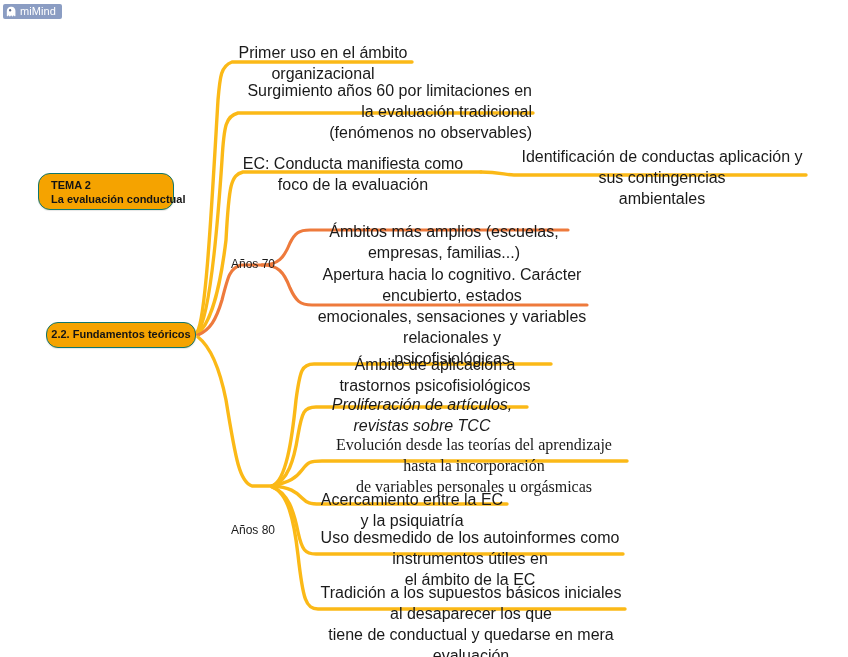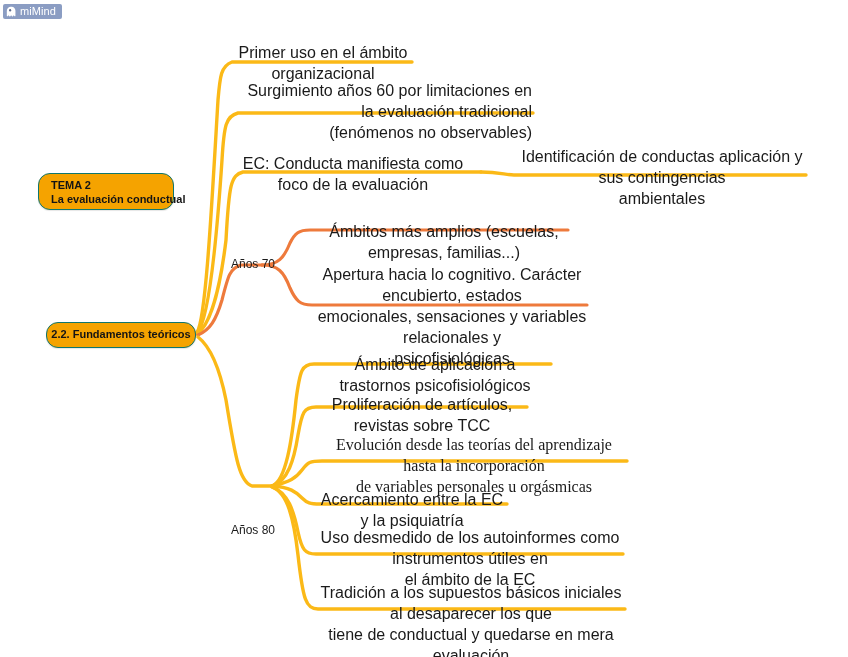--- a/index.html
+++ b/index.html
@@ -169,21 +169,21 @@
 <div class="leaf" style="left:318px; top:221px; width:252px;">Ámbitos más amplios (escuelas, empresas, familias...)</div>
 
 <div class="leaf" style="left:315px; top:264px; width:274px;">Apertura hacia lo cognitivo. Carácter encubierto, estados
 emocionales, sensaciones y variables relacionales y
 psicofisiológicas</div>
 
 <div class="branch-label" style="left:231px; top:478px;margin-top:45px;">Años 80</div>
 
 <div class="leaf" style="left:317px; top:354px; width:236px;">Ámbito de aplicación a trastornos psicofisiológicos</div>
 
-<div class="leaf" style="left:316px; top:394px; width:212px;">Proliferación de artículos, revistas sobre TCC</div>
+<div class="leaf" style="left:316px; top:394px; width:212px;font-style:italic;">Proliferación de artículos, revistas sobre TCC</div>
 
 <div class="leaf" style="left:320px; top:434px; width:308px;font-family:Liberation Serif, serif;">Evolución desde las teorías del aprendizaje hasta la incorporación
 de variables personales u orgásmicas</div>
 
 <div class="leaf" style="left:316px; top:489px; width:192px;">Acercamiento entre la EC y la psiquiatría</div>
 
 <div class="leaf" style="left:316px; top:527px; width:308px;">Uso desmedido de los autoinformes como instrumentos útiles en
 el ámbito de la EC</div>
 
 <div class="leaf" style="left:316px; top:582px; width:310px;">Tradición a los supuestos básicos iniciales al desaparecer los que

